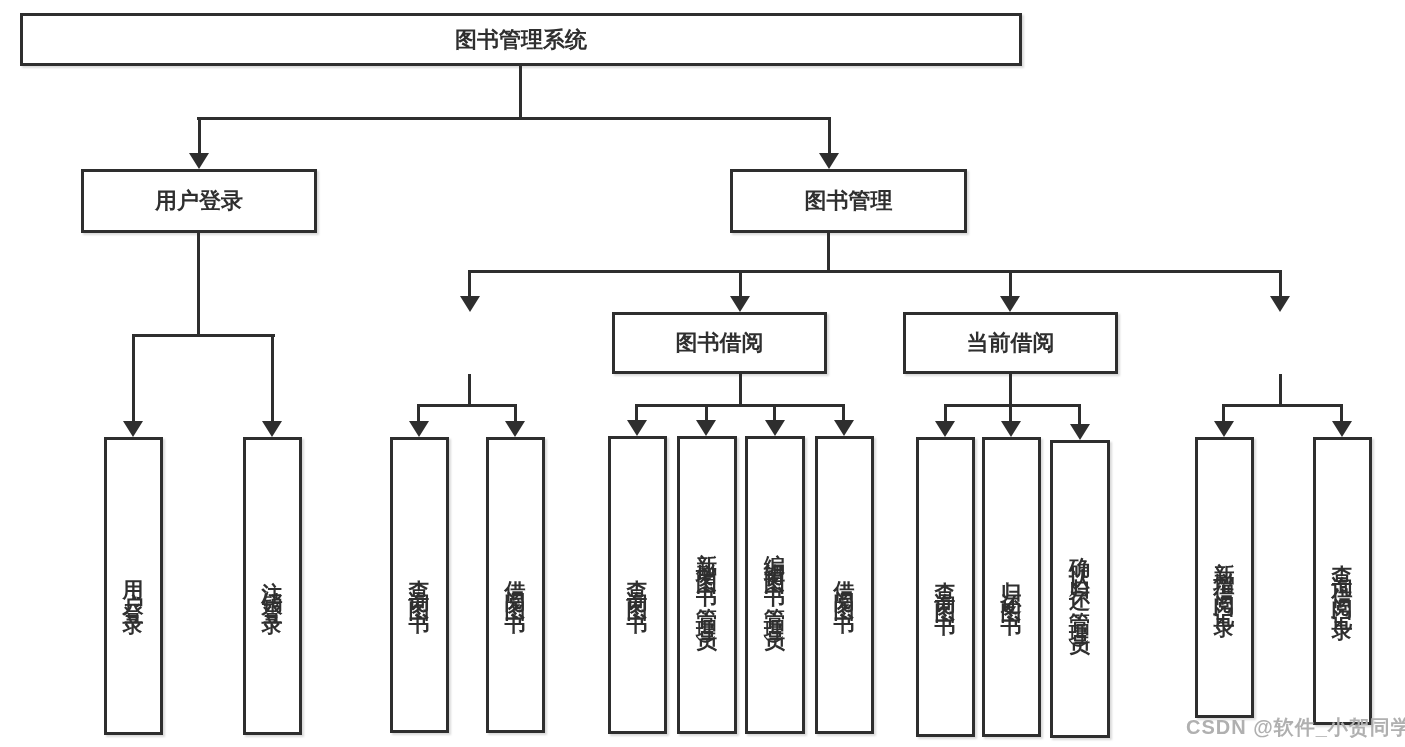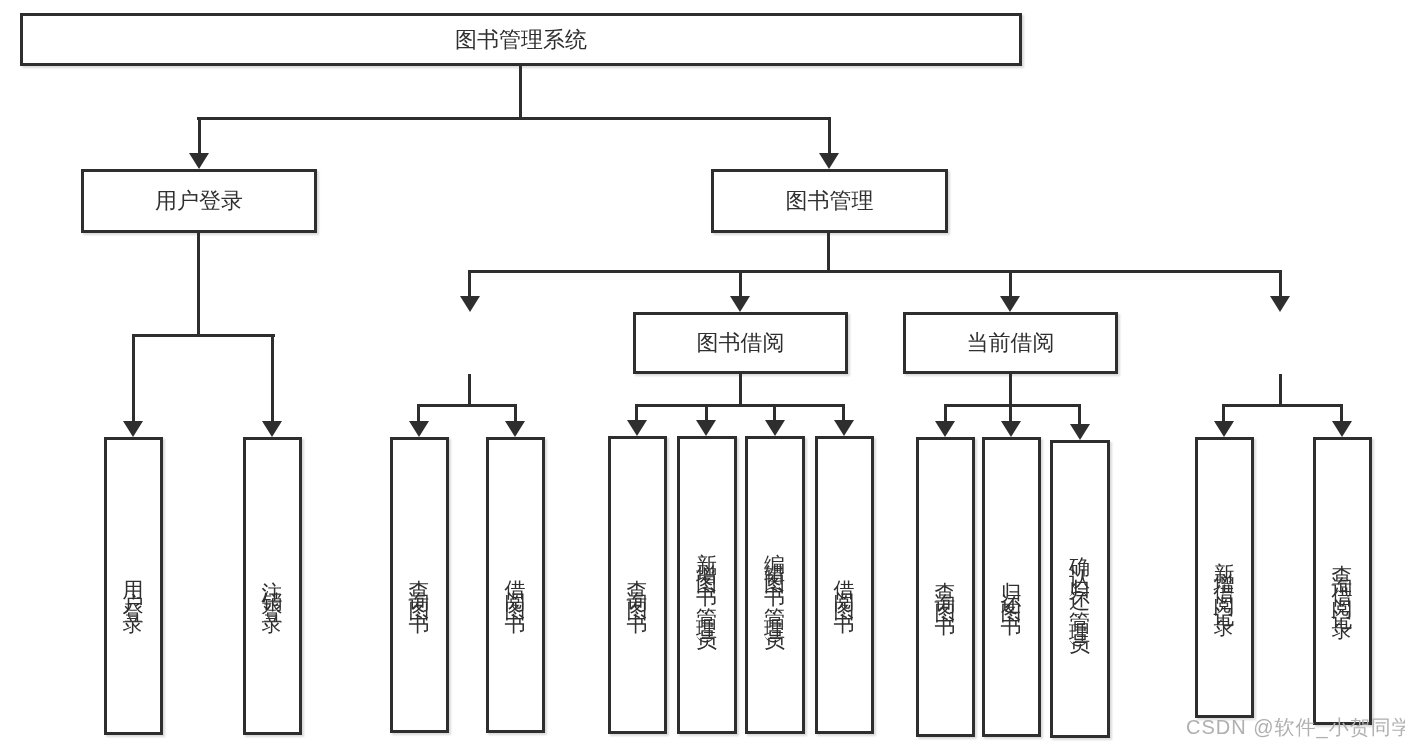--- a/index.html
+++ b/index.html
@@ -1,18 +1,18 @@
 <!DOCTYPE html>
 <html><head>
 <meta charset="utf-8">
 <style>
   html,body{margin:0;padding:0;background:#fff;}
   .canvas{
     position:relative;width:1405px;height:747px;background:var(--bg,#fff);
-    font-family:"Liberation Sans","DejaVu Sans",sans-serif;overflow:hidden;
+    font-family:"Liberation Sans","DejaVu Sans",sans-serif;overflow:hidden;font-weight:bold;
   }
   .box{
     position:absolute;background:#fff;border:3px solid var(--line,#2e2e2e);
     box-sizing:border-box;display:flex;align-items:center;justify-content:center;
     color:var(--text,#2f2f2f);font-size:22px;
     box-shadow:2px 2px 2px rgba(0,0,0,0.15);
   }
   .vlabel{
     writing-mode:vertical-rl;text-orientation:mixed;
     font-size:21px;letter-spacing:11px;line-height:1;
@@ -34,25 +34,25 @@
 <div class="canvas" style="--line: #2e2e2e; --text: #2f2f2f; --wm: #b0b0b0; --bg: #ffffff;">
 
   <div class="box" style="left:20px;top:13px;width:1002px;height:53px">
     <span>图书管理系统</span>
   </div>
 
   <div class="box" style="left:81px;top:169px;width:236px;height:64px">
     <span>用户登录</span>
   </div>
 
-  <div class="box" style="left:711px;top:169px;width:237px;height:64px">
+  <div class="box" style="left:730px;top:169px;width:237px;height:64px">
     <span>图书管理</span>
   </div>
 
-  <div class="box" style="left:633px;top:312px;width:215px;height:62px">
+  <div class="box" style="left:612px;top:312px;width:215px;height:62px">
     <span>图书借阅</span>
   </div>
   <div class="box" style="left:903px;top:312px;width:215px;height:62px">
     <span>当前借阅</span>
   </div>
 
   <div class="box" style="left:104px;top:437px;width:59px;height:298px">
     <span class="vlabel">用户登录</span>
   </div>
   <div class="box" style="left:243px;top:437px;width:59px;height:298px">

